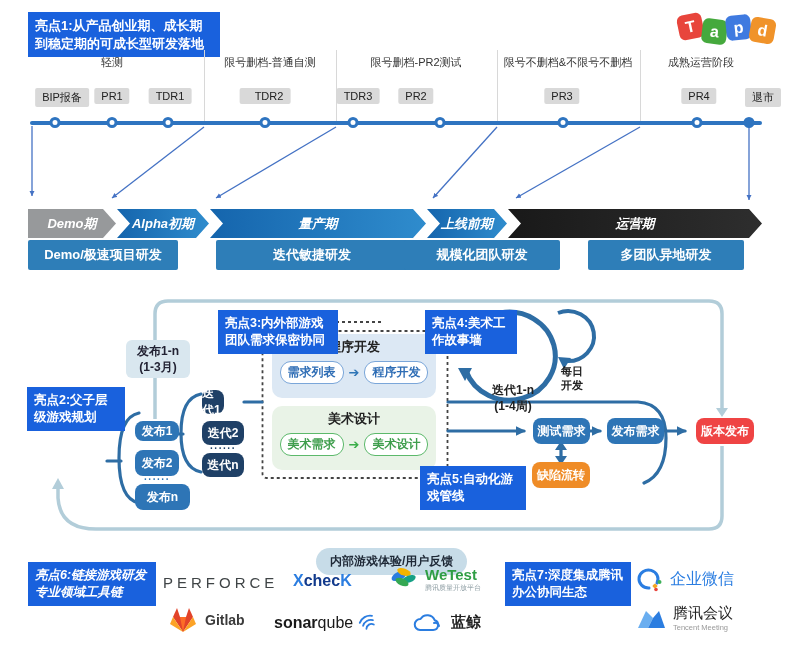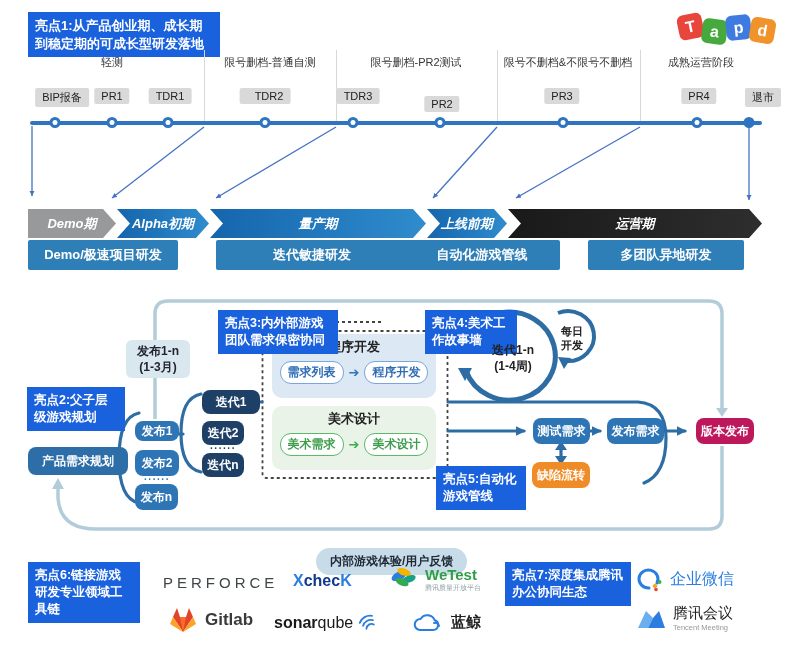--- a/index.html
+++ b/index.html
@@ -35,21 +35,21 @@
   .panel-row{display:flex;align-items:center;justify-content:center;gap:5px;margin-top:5px;}
   .chip{background:#fff;border-radius:11px;padding:2px 7px;font-size:12px;font-weight:bold;white-space:nowrap;}
   .chip.dev{border:1.5px solid #7aa6d9;color:#2e6db5;}
   .chip.art{border:1.5px solid #5cb96b;color:#3f9e4d;}
   .loop-label{background:#d9e7ef;border-radius:6px;text-align:center;font-size:12px;font-weight:bold;
               color:#223;padding:3px 2px;line-height:1.35;}
   .fb-pill{background:#c7dce8;border-radius:14px;font-size:12px;font-weight:bold;color:#1f2937;
            padding:5px 14px;white-space:nowrap;margin-top:32px;}
   .brand-tile{width:25px;height:25px;border-radius:6px;color:#fff;font-weight:bold;font-size:16px;
               display:flex;align-items:center;justify-content:center;position:absolute;}
-  .ctext{font-weight:bold;color:#222;text-align:center;line-height:1.3;}
+  .ctext{font-weight:bold;color:#222;text-align:center;line-height:1.3;margin-top:40px;}
   .partner{display:flex;align-items:center;gap:7px;}
 </style>
 </head>
 <body>
 
 <div id="page">
 
   <svg class="abs" style="left:0;top:0;" width="788" height="651" viewBox="0 0 788 651">
     <defs>
       <marker id="arrT" orient="auto" markerWidth="8" markerHeight="8" refX="5" refY="2.5" markerUnits="userSpaceOnUse">
@@ -118,21 +118,21 @@
   <div class="abs sep" style="left:204px;top:50px;height:73px;"></div>
   <div class="abs sep" style="left:336px;top:50px;height:73px;"></div>
   <div class="abs sep" style="left:497px;top:50px;height:73px;"></div>
   <div class="abs sep" style="left:640px;top:50px;height:73px;"></div>
 
   <span class="abs milestone" style="left:62px;top:88px;">BIP报备</span>
   <span class="abs milestone" style="left:112px;top:88px;">PR1</span>
   <span class="abs milestone" style="left:170px;top:88px;">TDR1</span>
   <span class="abs milestone" style="left:265px;top:88px;padding-left:15px;">TDR2</span>
   <span class="abs milestone" style="left:358px;top:88px;">TDR3</span>
-  <span class="abs milestone" style="left:442px;top:88px;margin-top:8px;">PR2</span>
+  <span class="abs milestone" style="left:416px;top:88px;">PR2</span>
   <span class="abs milestone" style="left:562px;top:88px;">PR3</span>
   <span class="abs milestone" style="left:699px;top:88px;">PR4</span>
   <span class="abs milestone" style="left:763px;top:88px;">退市</span>
 
   <div class="abs tl-line" style="left:30px;top:121px;width:732px;"></div>
   <div class="abs node" style="left:55px;top:117px;"></div>
   <div class="abs node" style="left:112px;top:117px;"></div>
   <div class="abs node" style="left:168px;top:117px;"></div>
   <div class="abs node" style="left:265px;top:117px;"></div>
   <div class="abs node" style="left:353px;top:117px;"></div>
@@ -142,37 +142,36 @@
   <div class="abs node filled" style="left:749px;top:117px;"></div>
 
   <div class="abs stage gray first" style="left:28px;top:209px;width:88px;">Demo期</div>
   <div class="abs stage blue" style="left:117px;top:209px;width:92px;">Alpha初期</div>
   <div class="abs stage blue" style="left:210px;top:209px;width:216px;">量产期</div>
   <div class="abs stage blue" style="left:427px;top:209px;width:80px;">上线前期</div>
   <div class="abs stage dark" style="left:508px;top:209px;width:254px;">运营期</div>
 
   <div class="abs cat" style="left:28px;top:240px;width:150px;">Demo/极速项目研发</div>
   <div class="abs cat" style="left:216px;top:240px;width:192px;">迭代敏捷研发</div>
-  <div class="abs cat" style="left:404px;top:240px;width:156px;">自动化游戏管线</div>
+  <div class="abs cat" style="left:404px;top:240px;width:156px;">规模化团队研发</div>
   <div class="abs cat" style="left:588px;top:240px;width:156px;">多团队异地研发</div>
 
   <div class="abs loop-label" style="left:126px;top:340px;width:60px;">
     <div>发布1-n</div>
     <div>(1-3月)</div>
   </div>
 
   <div class="abs hl" style="left:27px;top:387px;width:98px;">亮点2:父子层级游戏规划</div>
-  <div class="abs pill-blue" style="left:28px;top:447px;width:100px;height:28px;background:#2d6da8;">产品需求规划</div>
 
   <div class="abs pill-blue" style="left:135px;top:421px;width:44px;height:20px;">发布1</div>
   <div class="abs pill-blue" style="left:135px;top:450px;width:44px;height:26px;">发布2</div>
   <div class="abs dots" style="left:135px;top:474px;width:44px;color:#2e75b6;">······</div>
-  <div class="abs pill-blue" style="left:135px;top:484px;width:43px;height:26px;">发布n</div>
-
-  <div class="abs pill-navy" style="left:202px;top:390px;width:58px;height:24px;">迭代1</div>
+  <div class="abs pill-blue" style="left:135px;top:484px;width:55px;height:26px;">发布n</div>
+
+  <div class="abs pill-navy" style="left:202px;top:390px;width:22px;height:24px;">迭代1</div>
   <div class="abs pill-navy" style="left:202px;top:421px;width:42px;height:24px;">迭代2</div>
   <div class="abs dots" style="left:202px;top:443px;width:42px;color:#1f4066;">······</div>
   <div class="abs pill-navy" style="left:202px;top:453px;width:42px;height:24px;">迭代n</div>
 
   <div class="abs panel" style="left:272px;top:334px;width:164px;height:64px;background:#dce8f4;">
     <div class="panel-title">程序开发</div>
     <div class="panel-row">
       <span class="chip dev">需求列表</span>
       <span style="color:#2e75b6;font-weight:bold;font-size:13px;">➔</span>
       <span class="chip dev">程序开发</span>
@@ -183,36 +182,36 @@
     <div class="panel-title">美术设计</div>
     <div class="panel-row">
       <span class="chip art">美术需求</span>
       <span style="color:#3aae49;font-weight:bold;font-size:13px;">➔</span>
       <span class="chip art">美术设计</span>
     </div>
   </div>
 
   <div class="abs hl" style="left:218px;top:310px;width:120px;">亮点3:内外部游戏团队需求保密协同</div>
   <div class="abs hl" style="left:381px;top:310px;width:92px;margin-left:44px;">亮点4:美术工作故事墙</div>
-  <div class="abs hl" style="left:436px;top:466px;width:90px;">亮点5:自动化游戏管线</div>
+  <div class="abs hl" style="left:420px;top:466px;width:106px;">亮点5:自动化游戏管线</div>
 
   <div class="abs ctext" style="left:478px;top:343px;width:70px;font-size:12px;">
     <div>迭代1-n</div>
     <div>(1-4周)</div>
   </div>
   <div class="abs ctext" style="left:558px;top:324px;width:28px;font-size:11px;">每日开发</div>
 
   <div class="abs pill-blue" style="left:533px;top:418px;width:57px;height:26px;">测试需求</div>
   <div class="abs pill-blue" style="left:607px;top:418px;width:57px;height:26px;">发布需求</div>
-  <div class="abs pill-blue" style="left:696px;top:418px;width:58px;height:26px;background:#be185d;">版本发布</div>
+  <div class="abs pill-blue" style="left:696px;top:418px;width:58px;height:26px;background:#ef4444;">版本发布</div>
   <div class="abs pill-blue" style="left:532px;top:462px;width:58px;height:26px;background:#ef8c27;">缺陷流转</div>
 
   <div class="abs fb-pill" style="left:316px;top:516px;">内部游戏体验/用户反馈</div>
 
-  <div class="abs hl" style="left:28px;top:562px;width:112px;">亮点6:链接游戏研发专业领域工具链</div>
+  <div class="abs hl" style="left:28px;top:562px;width:128px;font-style:italic;">亮点6:链接游戏研发专业领域工具链</div>
   <div class="abs hl" style="left:505px;top:562px;width:126px;">亮点7:深度集成腾讯办公协同生态</div>
 
   <span class="abs" style="left:163px;top:574px;font-size:15px;letter-spacing:4px;color:#3f4446;">PERFORCE</span>
 
   <span class="abs" style="left:293px;top:572px;font-size:16px;font-weight:bold;">
     <span style="color:#2b7de0;">X</span><span style="color:#123a8c;">chec</span><span style="color:#2b7de0;">K</span>
   </span>
 
   <div class="abs partner" style="left:390px;top:565px;">
     <svg width="28" height="28" viewBox="0 0 28 28">
@@ -239,21 +238,21 @@
 
   <div class="abs partner" style="left:168px;top:606px;">
     <svg width="30" height="28" viewBox="0 0 30 28">
       <polygon points="5,11 9,2 12,11" fill="#e24329"></polygon>
       <polygon points="18,11 21,2 25,11" fill="#e24329"></polygon>
       <polygon points="5,11 25,11 15,26" fill="#e24329"></polygon>
       <polygon points="12,11 18,11 15,26" fill="#fc6d26"></polygon>
       <polygon points="5,11 2,18 15,26" fill="#fca326"></polygon>
       <polygon points="25,11 28,18 15,26" fill="#fca326"></polygon>
     </svg>
-    <span style="font-weight:bold;font-size:17px;color:#3a3a3a;">Gitlab</span>
+    <span style="font-weight:bold;font-size:14px;color:#3a3a3a;">Gitlab</span>
   </div>
 
   <div class="abs partner" style="left:274px;top:613px;">
     <span style="font-size:16px;color:#1a1a1a;">
       <b>sonar</b><span>qube</span>
     </span>
     <svg width="20" height="20" viewBox="0 0 20 20" style="margin-left:-2px;">
       <g fill="none" stroke="#2b7de0" stroke-width="1.8" stroke-linecap="round" transform="rotate(15 10 10)">
         <path d="M2,12 A11,11 0 0 1 12,2"></path>
         <path d="M6,14 A8,8 0 0 1 14,6"></path>

